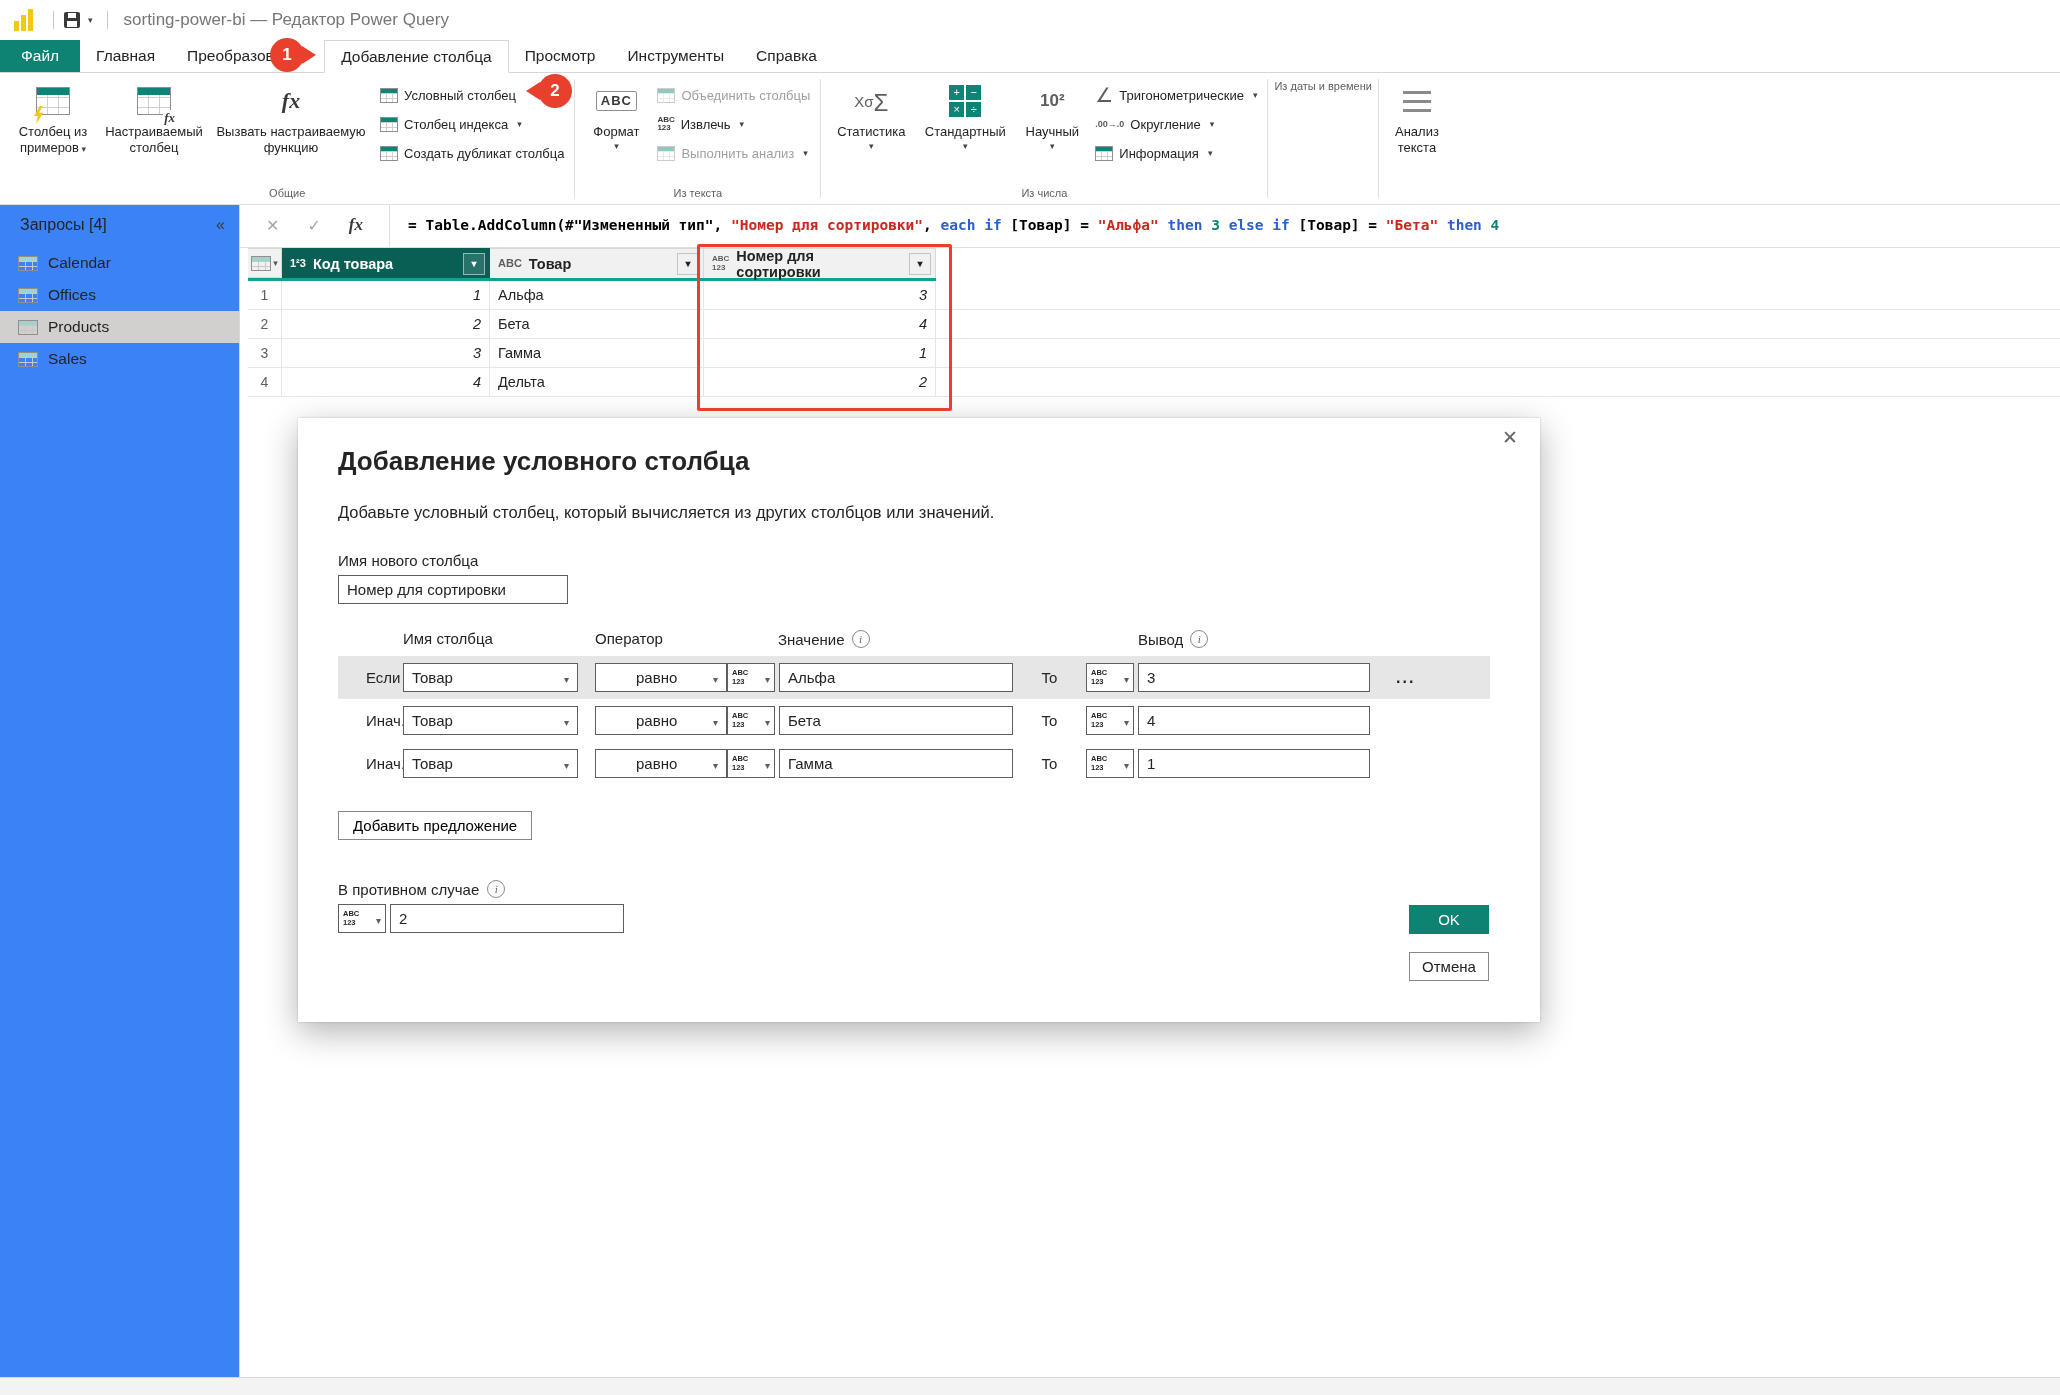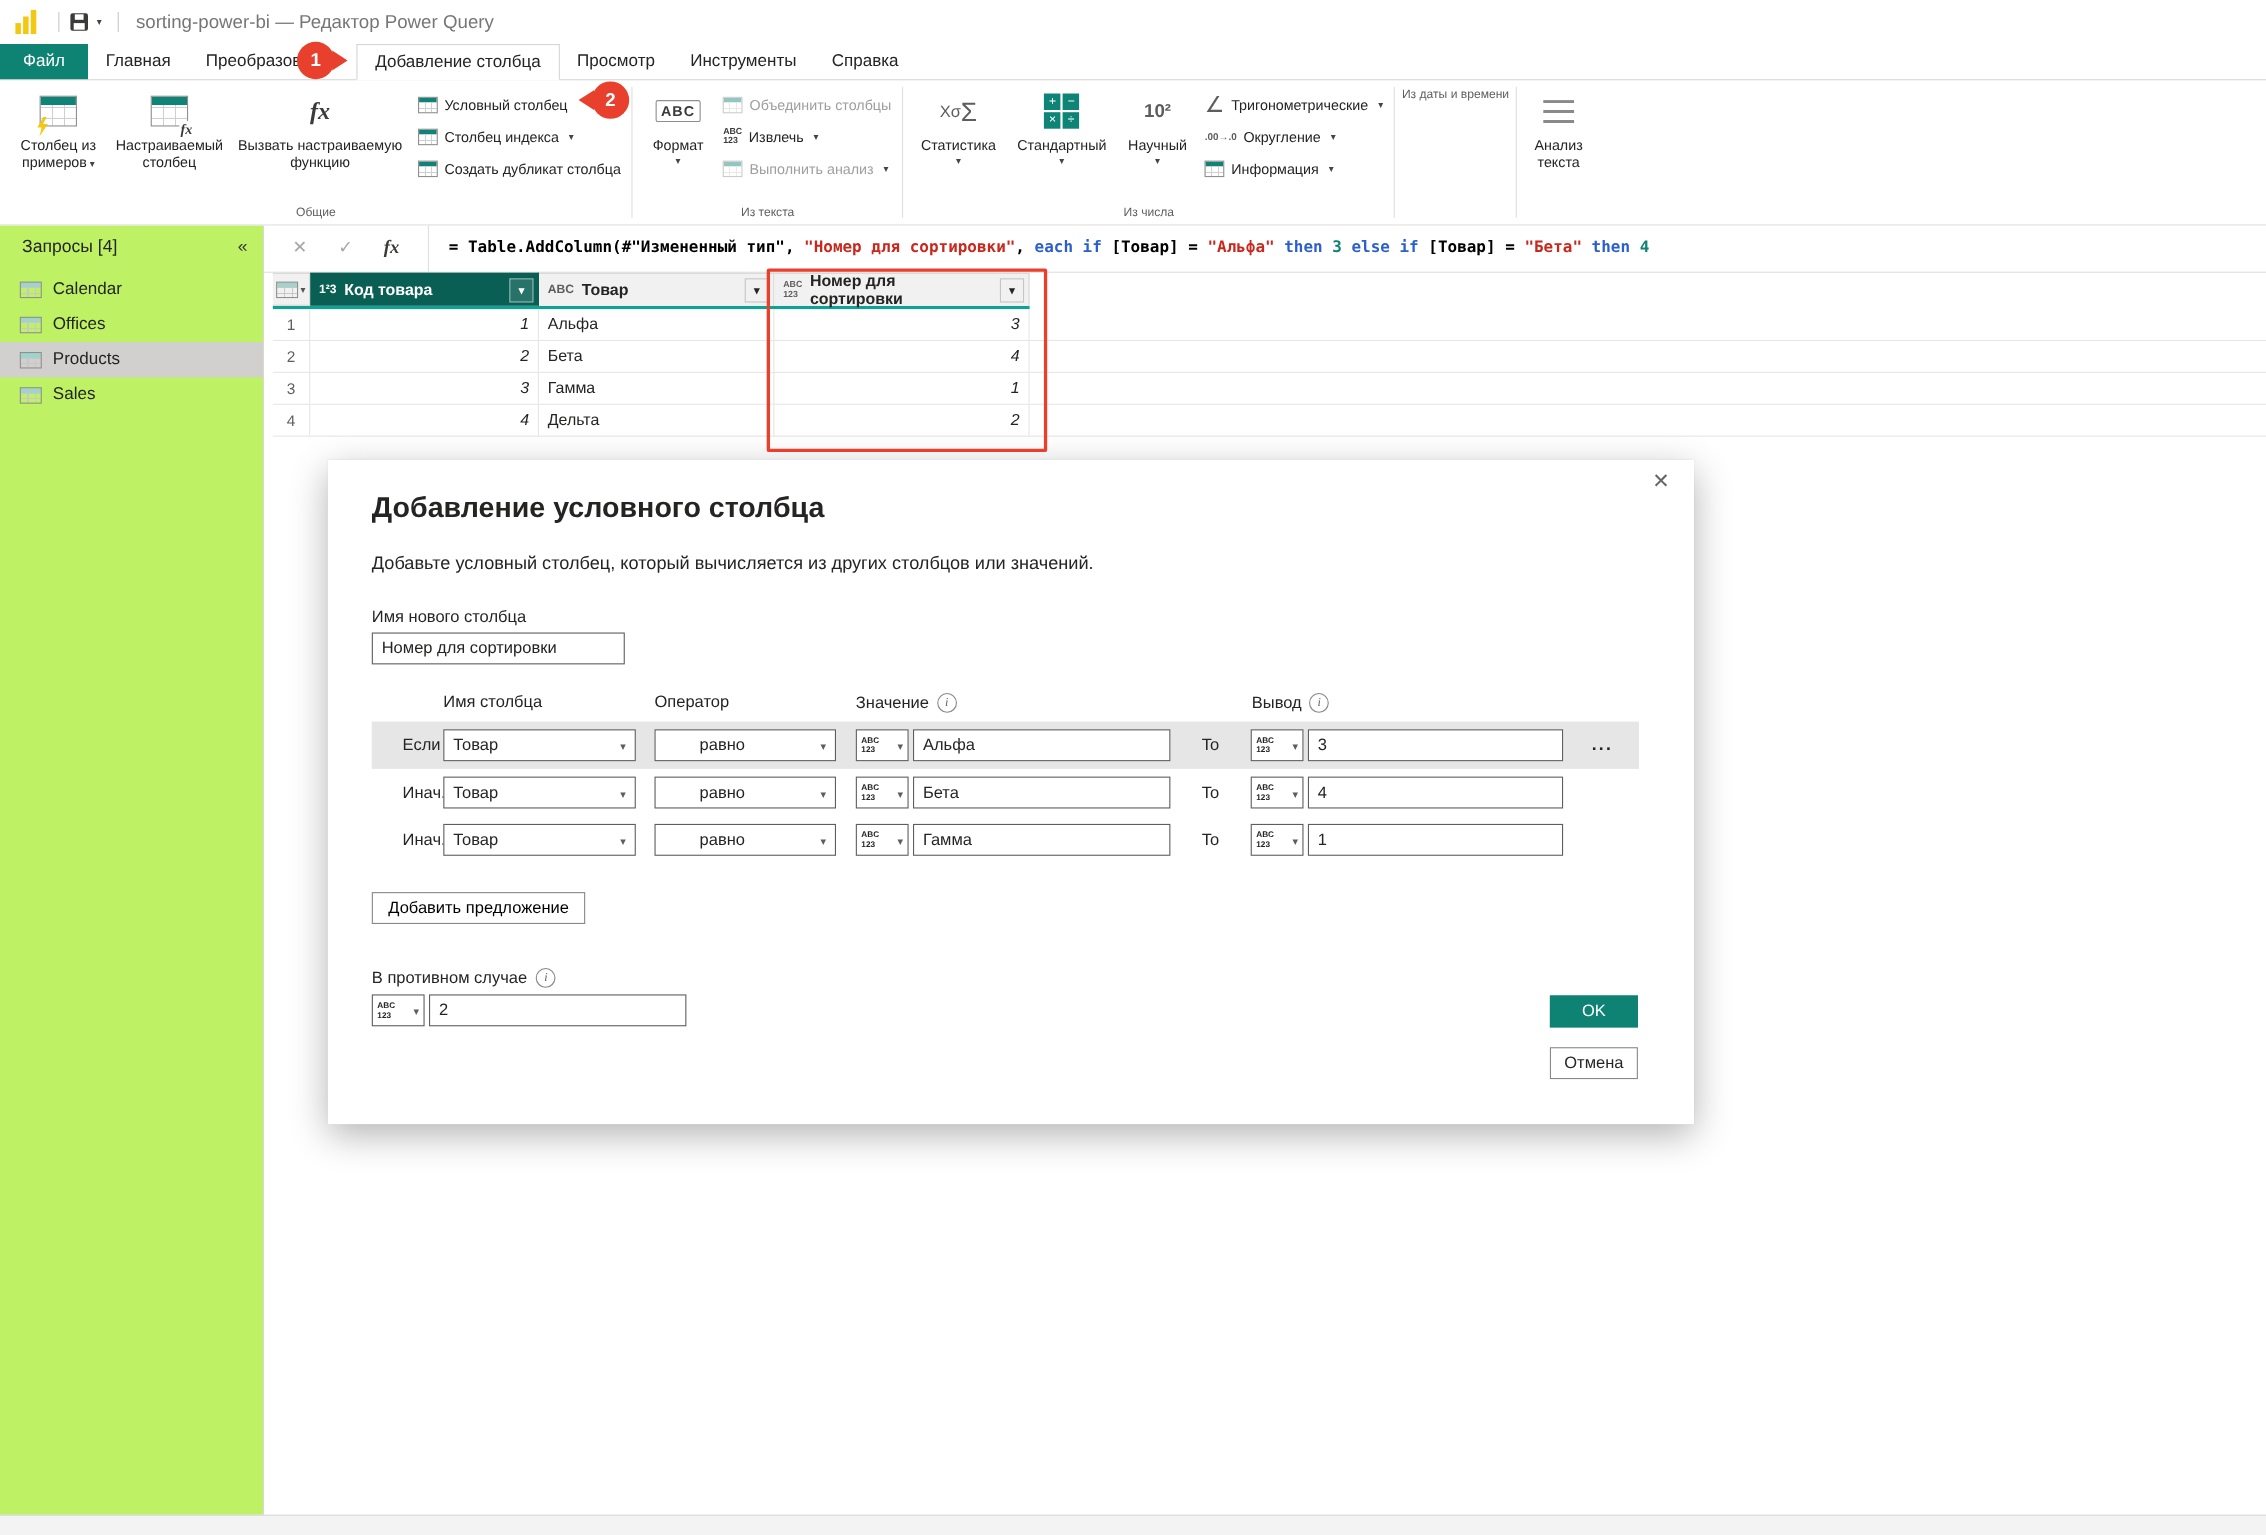--- a/index.html
+++ b/index.html
@@ -72,21 +72,21 @@
   .i-clock{position:relative;width:28px;height:28px;border:2px solid #0e8477;border-radius:50%;box-sizing:border-box;}
   .i-clock::before{content:"";position:absolute;left:11px;top:4px;width:2px;height:9px;background:#0e8477;}
   .i-clock::after{content:"";position:absolute;left:11px;top:11px;width:8px;height:2px;background:#0e8477;}
   .i-dur{position:relative;width:28px;height:28px;border:2px solid #8a8a8a;border-radius:50%;box-sizing:border-box;margin-top:3px;}
   .i-dur::before{content:"";position:absolute;left:10px;top:-6px;width:4px;height:4px;background:#8a8a8a;}
   .i-dur::after{content:"";position:absolute;left:11px;top:4px;width:2px;height:9px;background:#8a8a8a;}
   .i-menu{width:28px;height:21px;background:repeating-linear-gradient(to bottom,#8a8a8a 0 3px,transparent 3px 9px);}
   .rgroup.last{width:64px;overflow:hidden;}
 
   
-  .sidebar{position:absolute;left:0;top:203px;width:239px;bottom:17px;background:#bef264;border-right:1px solid #d8d8d8;}
+  .sidebar{position:absolute;left:0;top:203px;width:239px;bottom:17px;background:#3b82f6;border-right:1px solid #d8d8d8;}
   .sb-header{height:44px;display:flex;align-items:center;padding:0 14px 0 20px;font-size:16px;}
   .sb-collapse{margin-left:auto;font-size:16px;color:#3b3a39;}
   .sb-item{height:32px;display:flex;align-items:center;gap:10px;padding-left:18px;font-size:15.5px;}
   .sb-item.selected{background:#d2d0ce;}
   .i-q{width:20px;height:15px;border:1px solid #8f8f8f;box-sizing:border-box;flex:0 0 auto;
     background:linear-gradient(#9fd4cc 0 4px,transparent 4px),
       repeating-linear-gradient(to right,transparent 0 6px,#c8c8c8 6px 7px),
       repeating-linear-gradient(to bottom,transparent 0 4px,#c8c8c8 4px 5px);}
 
   .content{position:absolute;left:240px;top:203px;right:0;bottom:17px;background:#fff;}
@@ -143,21 +143,21 @@
   .info-i{width:16px;height:16px;border:1px solid #8a8886;border-radius:50%;display:inline-flex;align-items:center;justify-content:center;color:#605e5c;}
   .info-i::after{content:"i";font:italic 11px "Liberation Serif",serif;}
   .cond-row{display:flex;align-items:center;height:43px;width:1152px;}
   .cond-row.first{background:#e6e6e6;}
   .c-cond{width:65px;padding-left:28px;box-sizing:border-box;font-size:15px;flex:0 0 auto;}
   .c-sel{height:29px;border:1px solid #605e5c;background:#fff;display:flex;align-items:center;
          padding:0 8px;font-size:15px;box-sizing:border-box;flex:0 0 auto;}
   .c-sel .dd-caret{margin-left:auto;}
   .dd-caret::after{content:"▾";font-size:10px;color:#605e5c;}
   .sel-col{width:175px;margin-right:17px;}
-  .sel-op{width:165px;margin-right:18px;padding-left:40px;}
+  .sel-op{width:132px;padding-left:40px;}
   .c-type{width:48px;height:29px;border:1px solid #605e5c;background:#fff;display:flex;align-items:center;
           justify-content:space-between;padding:0 4px;box-sizing:border-box;margin-right:4px;flex:0 0 auto;}
   .c-type .tt{display:flex;flex-direction:column;font-size:7.5px;font-weight:bold;line-height:1.15;color:#252423;}
   .c-type .tt i{font-style:normal;}
   .c-val{width:216px;flex:0 0 auto;}
   .c-to{width:73px;text-align:center;font-size:15px;flex:0 0 auto;}
   .c-out{width:214px;flex:0 0 auto;}
   .c-more{margin-left:26px;font-size:16px;font-weight:bold;letter-spacing:2px;}
   .add-clause{margin:26px 0 0 40px;height:29px;padding:0 14px;border:1px solid #8a8886;background:#fff;
               font-size:15px;font-family:"Liberation Sans",sans-serif;}

